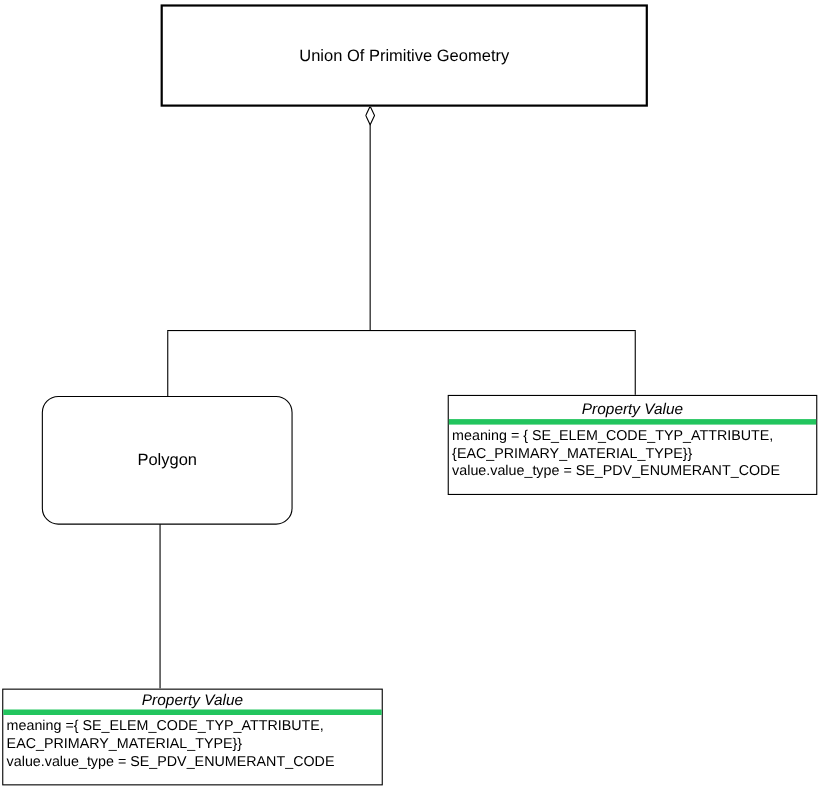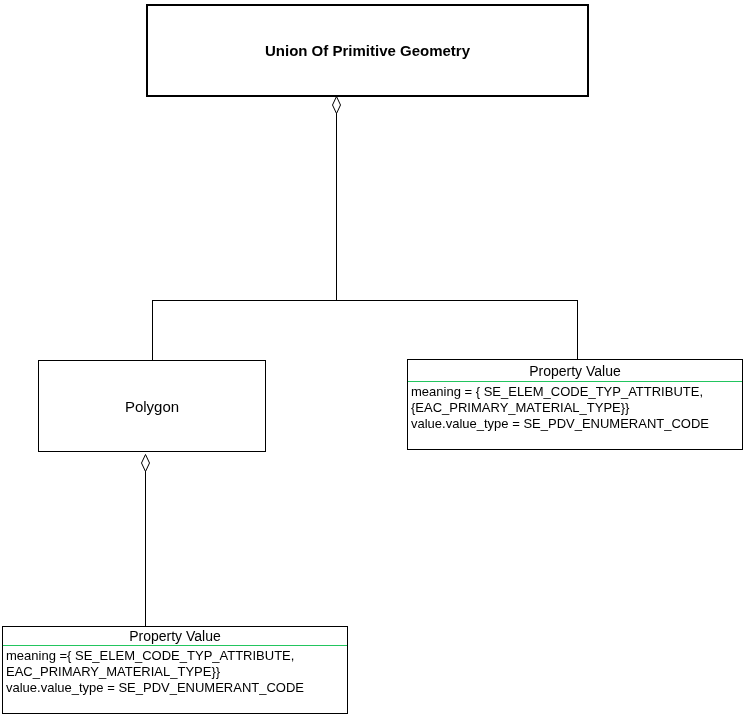--- a/index.html
+++ b/index.html
@@ -17,38 +17,38 @@
     overflow: hidden;
   }
   .node {
     position: absolute;
     background: #ffffff;
     border: 1px solid #000000;
     box-sizing: border-box;
   }
   .node.bold-border {
     border-width: 2px;
-    font-weight: bold;
   }
   .simple-node {
     display: flex;
     align-items: center;
     justify-content: center;
   }
   .simple-node .node-title {
     font-size: 15px;
     text-align: center;
   }
   .compartment-title {
     display: flex;
     align-items: center;
     justify-content: center;
     font-size: 14px;
-    border-bottom: 1px solid #22c55e;
+    border-bottom: 5px solid #22c55e;
     box-sizing: content-box;
+    font-style: italic;
   }
   .pv-right .compartment-title { height: 21px; }
   .pv-bottom .compartment-title { height: 18px; }
   .attrs {
     padding: 2px 3px 0 3px;
     font-size: 13px;
     line-height: 16px;
   }
   .attr-line {
     white-space: nowrap;
@@ -61,21 +61,21 @@
   .v-line { width: 1px; }
   .diamond {
     position: absolute;
     width: 9px;
     height: 18px;
   }
   .diamond svg { display: block; }
 
   
   .node-union    { left: 146px; top: 4px;   width: 443px; height: 93px; }
-  .node-polygon  { left: 38px;  top: 360px; width: 228px; height: 92px; }
+  .node-polygon  { left: 38px;  top: 360px; width: 228px; height: 117px; border-radius: 15px; }
   .pv-right      { left: 407px; top: 359px; width: 336px; height: 91px; }
   .pv-bottom     { left: 2px;   top: 626px; width: 346px; height: 88px; }
 
   .diamond-union   { left: 332px; top: 96px; }
   .diamond-polygon { left: 141px; top: 454px; }
 
   .line-union-stem   { left: 336px; top: 113px; height: 187px; }
   .line-branch       { left: 152px; top: 300px; width: 426px; }
   .line-branch-left  { left: 152px; top: 301px; height: 59px; }
   .line-branch-right { left: 577px; top: 301px; height: 58px; }

